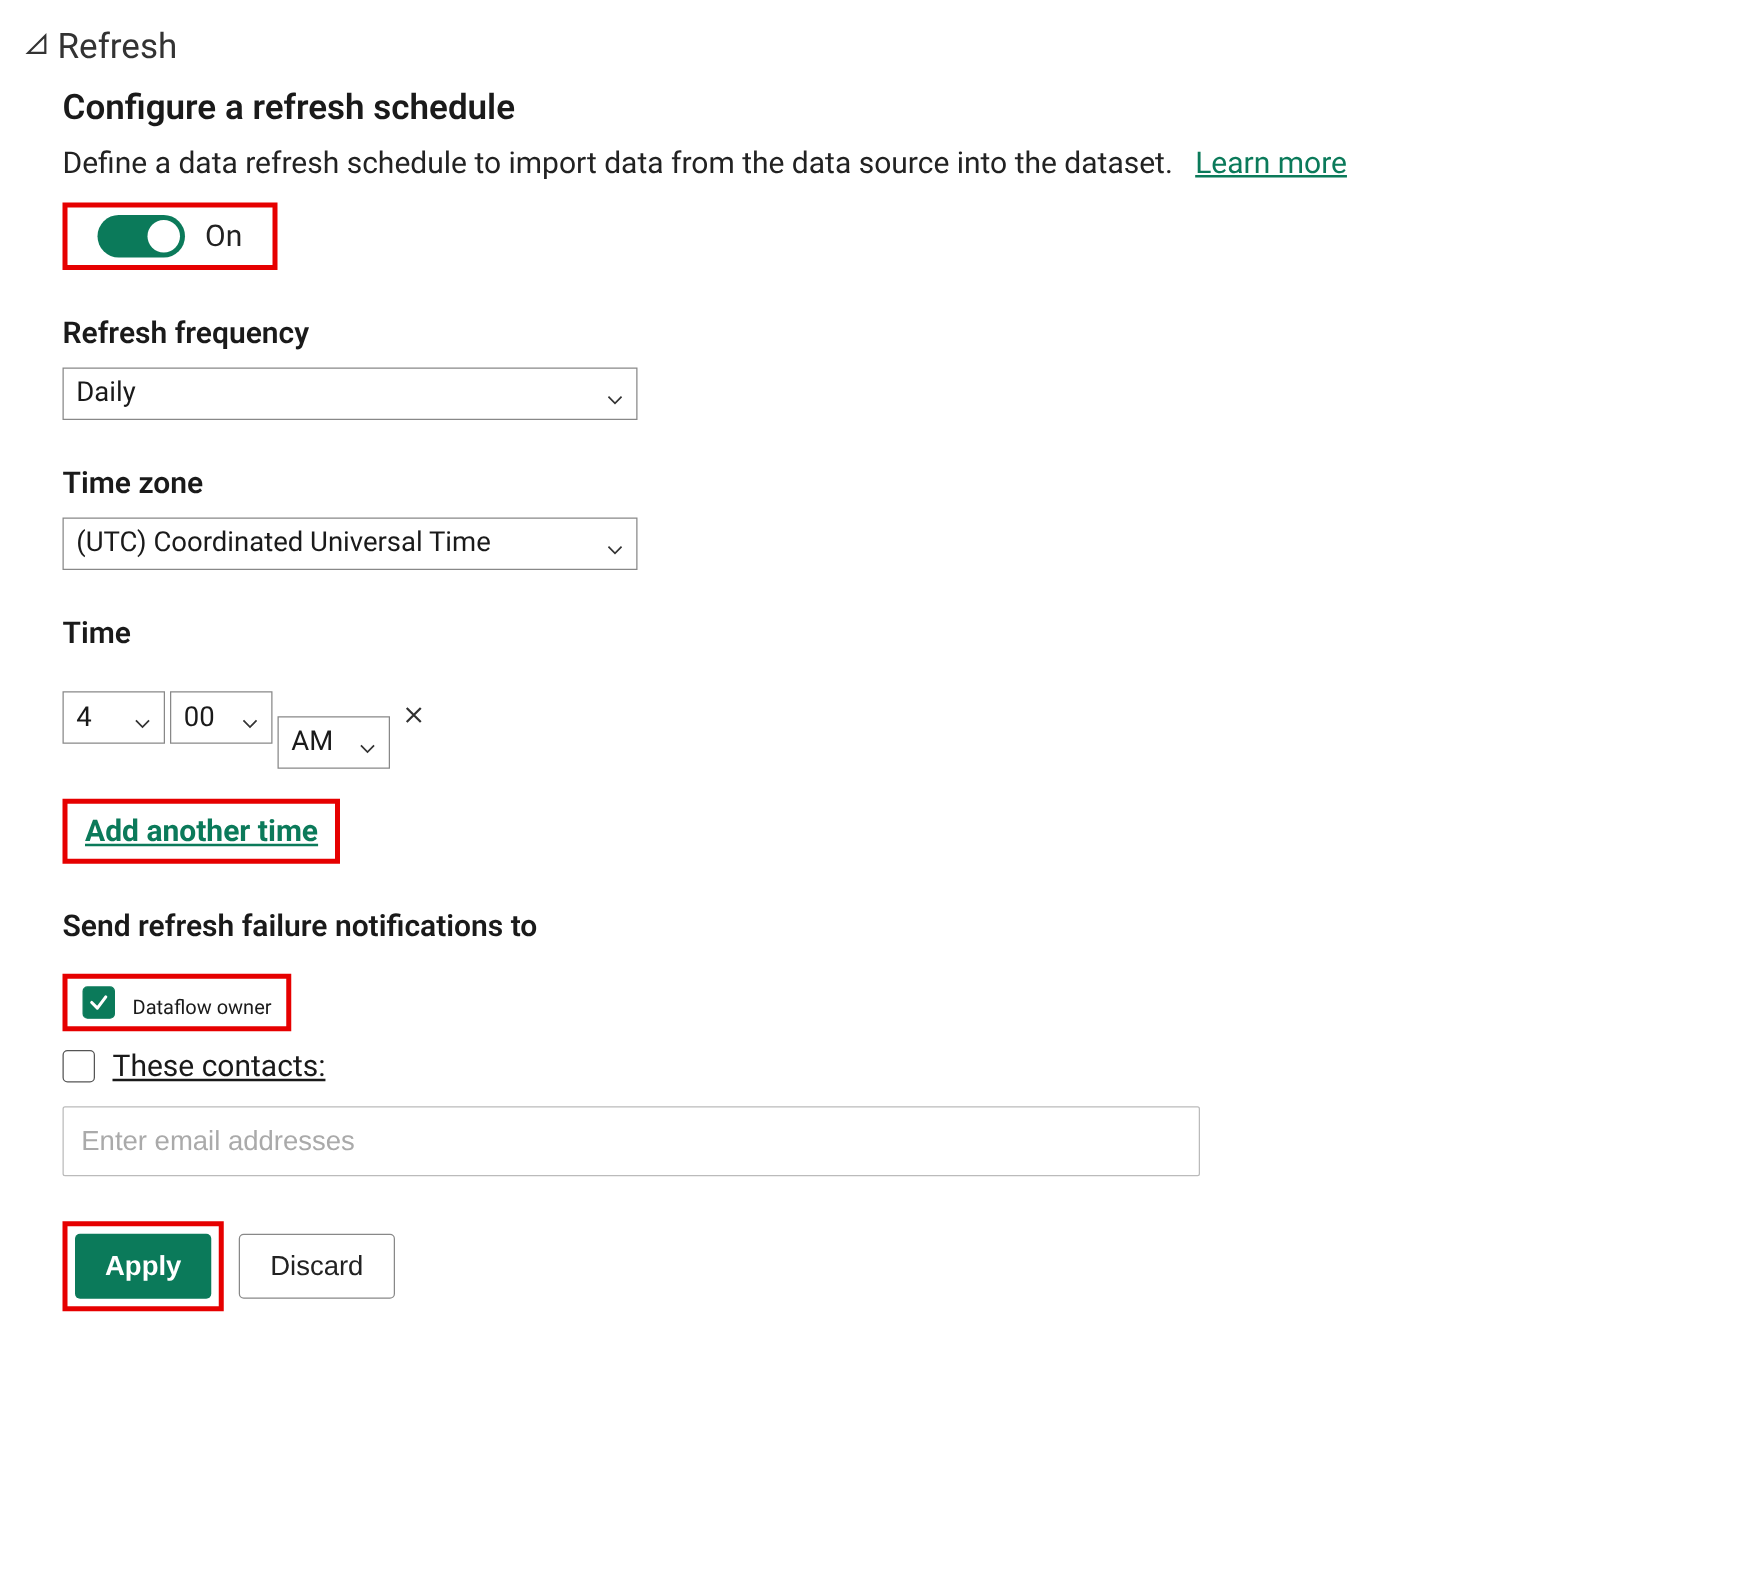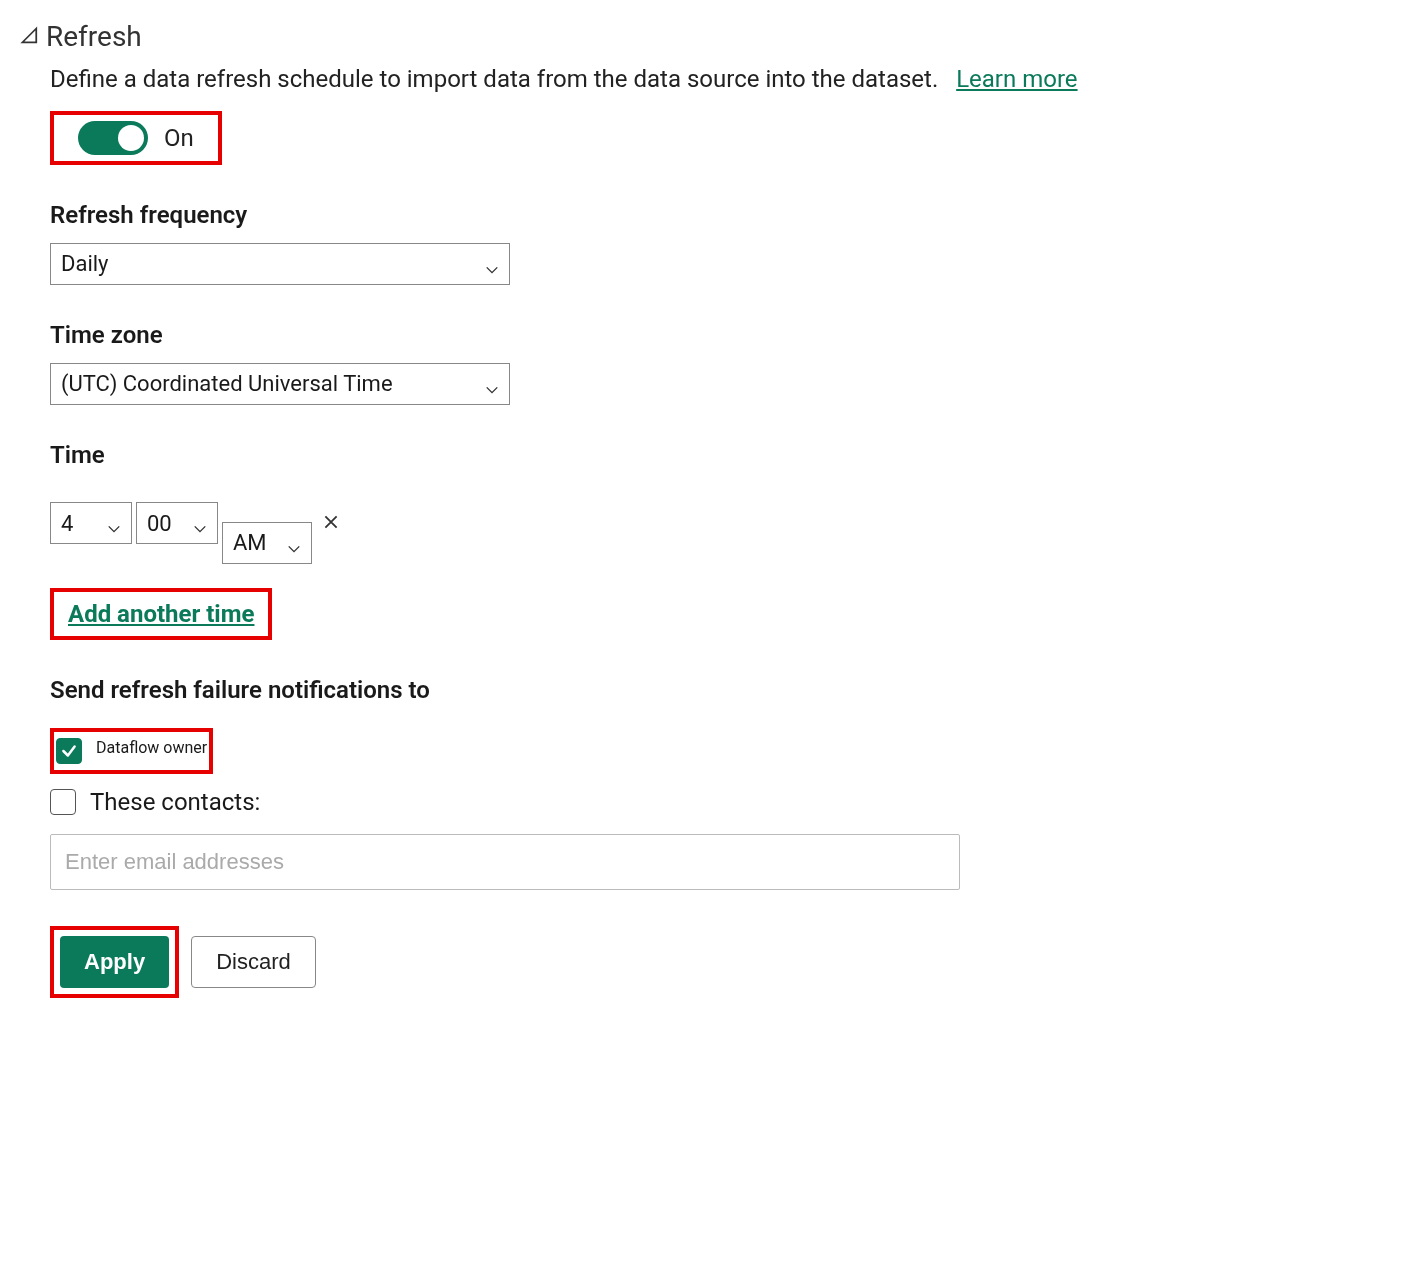--- a/index.html
+++ b/index.html
@@ -134,22 +134,22 @@
     flex-shrink: 0;
   }
   .checkbox.checked {
     background: #0b7a5a;
     border-color: #0b7a5a;
   }
   .checkbox.checked svg { width: 18px; height: 18px; }
   .highlight-wrap-check {
     border: 4px solid #e60000;
     display: inline-flex;
-    align-items: flex-start;
-    padding: 6px 2px;
+    align-items: flex-end;
+    padding: 6px 12px;
     gap: 14px;
     margin-top: 10px;
   }
   .text-input {
     width: 910px;
     height: 56px;
     border: 1px solid #bbb;
     border-radius: 2px;
     font-size: 22px;
     padding: 0 14px;
@@ -198,20 +198,21 @@
   <span class="collapse-icon">
     <svg viewBox="0 0 16 16">
         <path d="M2 13 L13 13 L13 2 Z" fill="none" stroke="#333" stroke-width="1.4"></path>
       </svg>
   </span>
   <span>Refresh</span>
 </div>
 
 <div class="section-content">
 
+  <div class="subtitle">Configure a refresh schedule</div>
 
   <div class="description">
     <span>Define a data refresh schedule to import data from the data source into the dataset.</span>
     <span>&nbsp;</span>
     <a class="link">Learn more</a>
   </div>
 
   
   <div class="highlight-box">
     <div class="toggle-row">
@@ -288,21 +289,21 @@
 
   <div class="highlight-wrap-check">
     <div class="checkbox checked">
       <svg viewBox="0 0 16 16">
           <path d="M3 8 L7 12 L13 4" stroke="#fff" stroke-width="2.2" fill="none" stroke-linecap="round" stroke-linejoin="round"></path>
         </svg>
     </div>
     <span>Dataflow owner</span>
   </div>
 
-  <div class="checkbox-row" style="margin-top:14px;">
+  <div class="checkbox-row" style="margin-top:14px;text-decoration:underline;">
     <div class="checkbox"></div>
     <span>These contacts:</span>
   </div>
 
   <input type="text" class="text-input" placeholder="Enter email addresses" style="">
 
   
   <div class="button-row">
     <div class="apply-highlight">
       <button class="btn btn-primary">Apply</button>

